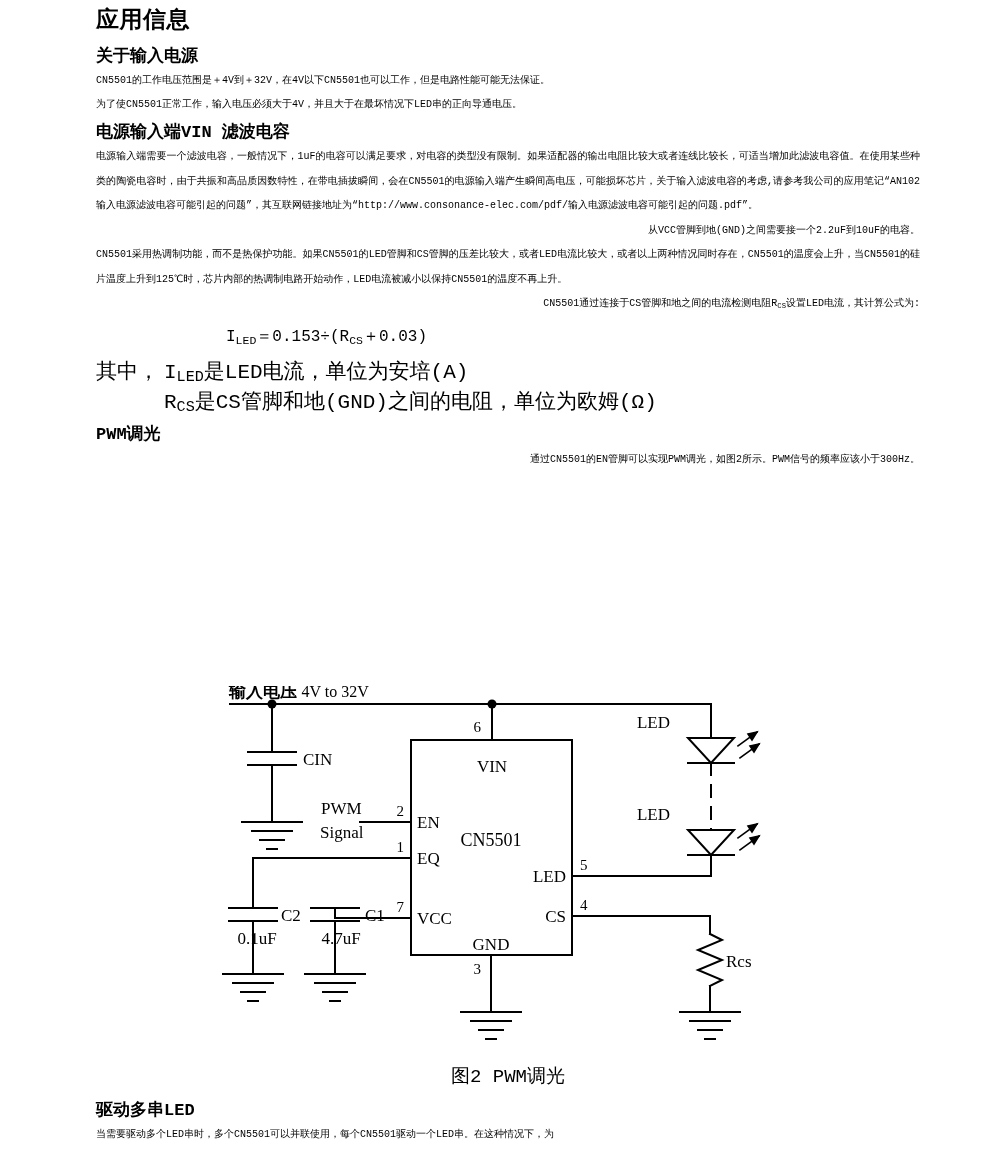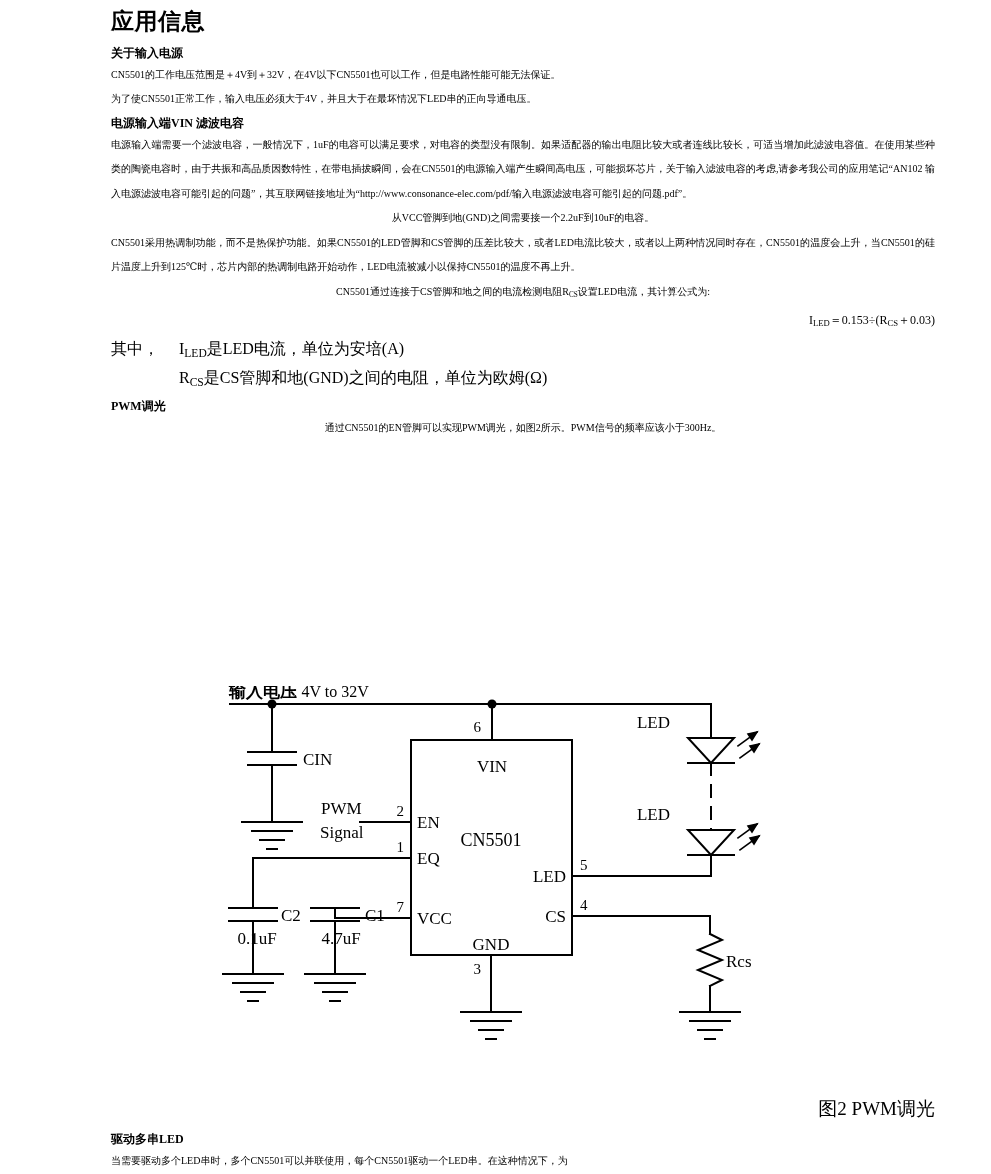--- a/index.html
+++ b/index.html
@@ -16,70 +16,69 @@
     overflow: hidden;
   }
   .page {
     position: absolute;
     left: 0; top: 0;
     width: 991px;
     height: 1174px;
   }
   .col {
     position: absolute;
-    left: 111px;
+    left: 96px;
     top: 0;
     width: 824px;
+    font-family: Liberation Mono, monospace;
   }
 
   h1.title {
     font-size: 23px;
     font-weight: bold;
     margin: 0;
     padding: 8px 0 6px 0;
     letter-spacing: 0.5px;
     line-height: 1.2;
   }
   h2.sec {
-    font-size: 12px;
+    font-size: 17px;
     font-weight: bold;
     margin: 0;
     padding: 4px 0 2px 0;
     line-height: 1.25;
   }
   p.body {
     font-size: 10px;
     margin: 0;
     padding: 0;
     line-height: 24.5px;
     text-align: justify;
     text-justify: inter-ideograph;
   }
-  p.body.nojust { text-align: center; }
+  p.body.nojust { text-align: right; }
   .formula {
-    font-size: 12px;
-    line-height: 26px;
+    font-size: 16px;
+    line-height: 38px;
     padding-left: 130px;
     white-space: nowrap;
-    text-align: right;
   }
   .hang {
-    font-size: 16px;
+    font-size: 21px;
     line-height: 25px;
     white-space: nowrap;
   }
   .hang .lbl { display: inline-block; width: 68px; }
   sub { font-size: 0.72em; vertical-align: -0.22em; }
 
   .figcap {
-    text-align: right;
+    text-align: center;
     font-size: 19px;
     line-height: 26px;
     padding-top: 4px;
-    margin-top: 32px;
   }
 
   
   .circuit {
     position: absolute;
     left: 0;
     top: 686px;
     width: 991px;
     height: 370px;
   }

